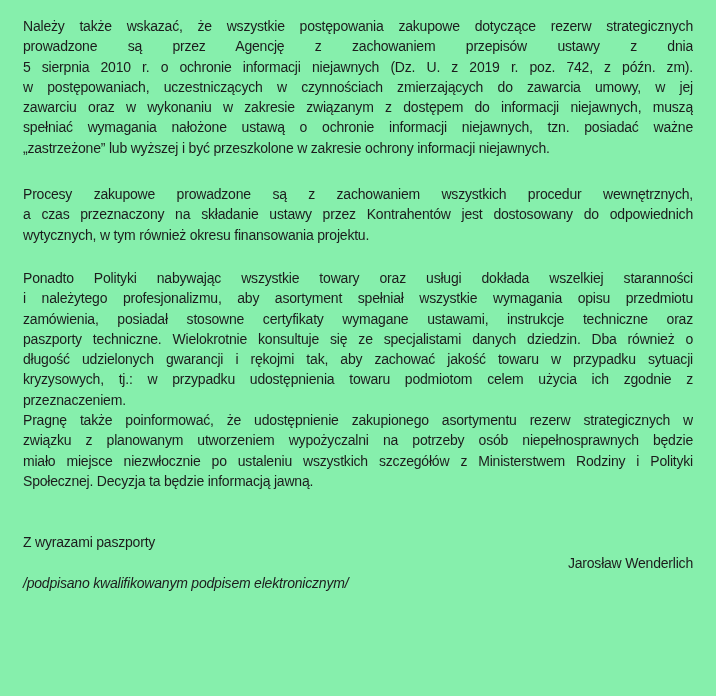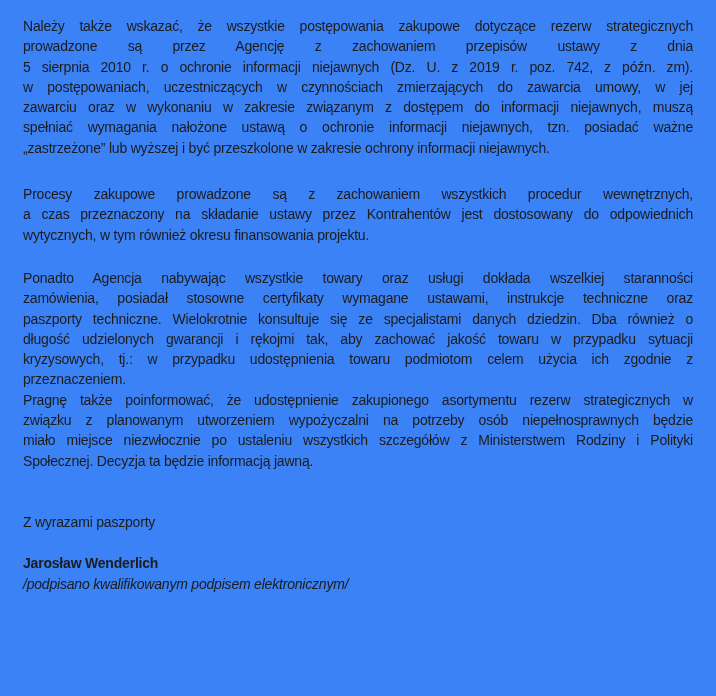--- a/index.html
+++ b/index.html
@@ -10,21 +10,21 @@
   body {
     width: 716px;
     height: 696px;
     overflow: hidden;
   }
   .page {
     box-sizing: border-box;
     width: 716px;
     height: 696px;
     padding: 16px 23px 0 23px;
-    background: #3b82f6;
+    background: #86efac;
     font-family: "Liberation Sans", sans-serif;
     font-size: 14px;
     line-height: 20.3px;
     color: #1c1c1c;
     letter-spacing: -0.2px;
   }
   .para { margin: 0; }
   .para.gap-26 { margin-top: 26px; }
   .para.gap-23 { margin-top: 23px; }
   .para.gap-20 { }
@@ -36,23 +36,22 @@
   }
   .line.last {
     text-align: right;
     text-align-last: left;
   }
   .closing {
     margin-top: 41px;
     text-align: left;
   }
   .sig-name {
-    margin-top: 21px;
-    font-weight: 700;
-    text-align: left;
+    font-weight: 400;
+    text-align: right;
   }
   .sig-note {
     font-style: italic;
     text-align: left;
   }
 </style>
 </head>
 <body>
 
 <div class="page">
@@ -67,21 +66,22 @@
     <div class="line last">„zastrzeżone” lub wyższej i być przeszkolone w zakresie ochrony informacji niejawnych.</div>
   </div>
 
   <div class="para gap-26">
     <div class="line">Procesy zakupowe prowadzone są z zachowaniem wszystkich procedur wewnętrznych,</div>
     <div class="line">a czas przeznaczony na składanie ustawy przez Kontrahentów jest dostosowany do odpowiednich</div>
     <div class="line last">wytycznych, w tym również okresu finansowania projektu.</div>
   </div>
 
   <div class="para gap-23">
-    <div class="line">Ponadto Agencja nabywając wszystkie towary oraz usługi dokłada wszelkiej staranności</div>
+    <div class="line">Ponadto Polityki nabywając wszystkie towary oraz usługi dokłada wszelkiej staranności</div>
+    <div class="line">i należytego profesjonalizmu, aby asortyment spełniał wszystkie wymagania opisu przedmiotu</div>
     <div class="line">zamówienia, posiadał stosowne certyfikaty wymagane ustawami, instrukcje techniczne oraz</div>
     <div class="line">paszporty techniczne. Wielokrotnie konsultuje się ze specjalistami danych dziedzin. Dba również o</div>
     <div class="line">długość udzielonych gwarancji i rękojmi tak, aby zachować jakość towaru w przypadku sytuacji</div>
     <div class="line">kryzysowych, tj.: w przypadku udostępnienia towaru podmiotom celem użycia ich zgodnie z</div>
     <div class="line last">przeznaczeniem.</div>
   </div>
 
   <div class="para gap-20">
     <div class="line">Pragnę także poinformować, że udostępnienie zakupionego asortymentu rezerw strategicznych w</div>
     <div class="line">związku z planowanym utworzeniem wypożyczalni na potrzeby osób niepełnosprawnych będzie</div>

